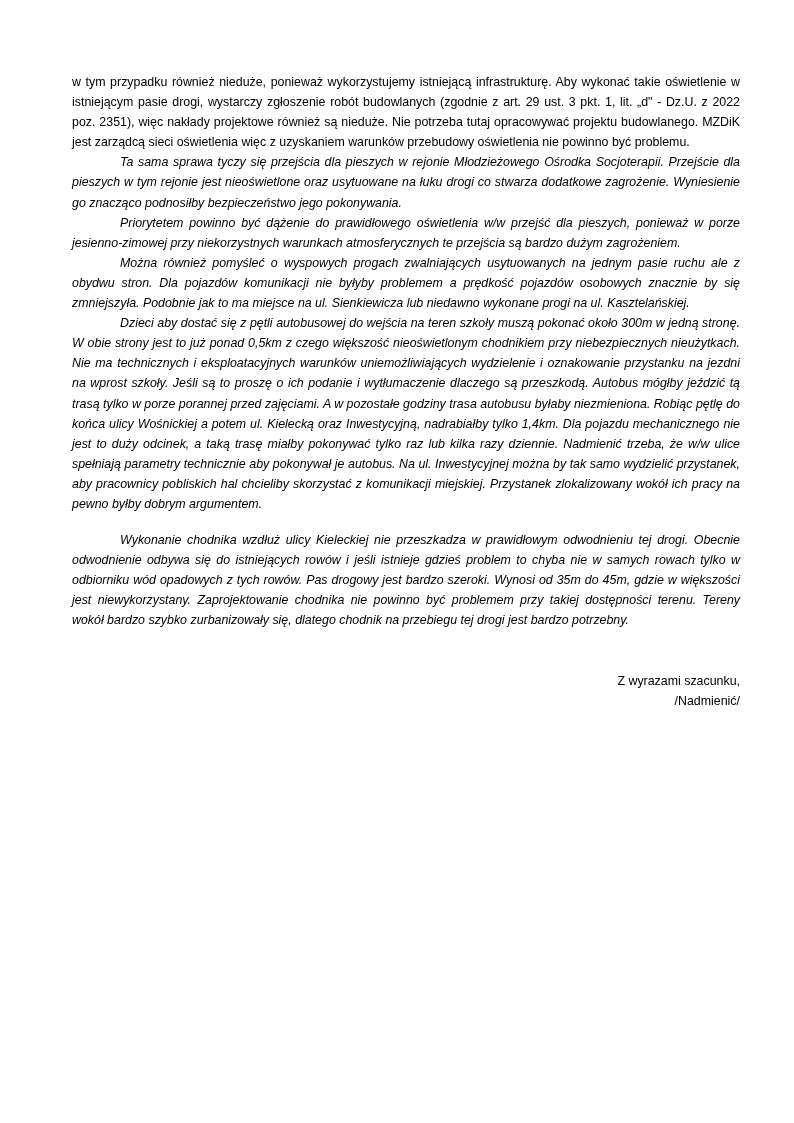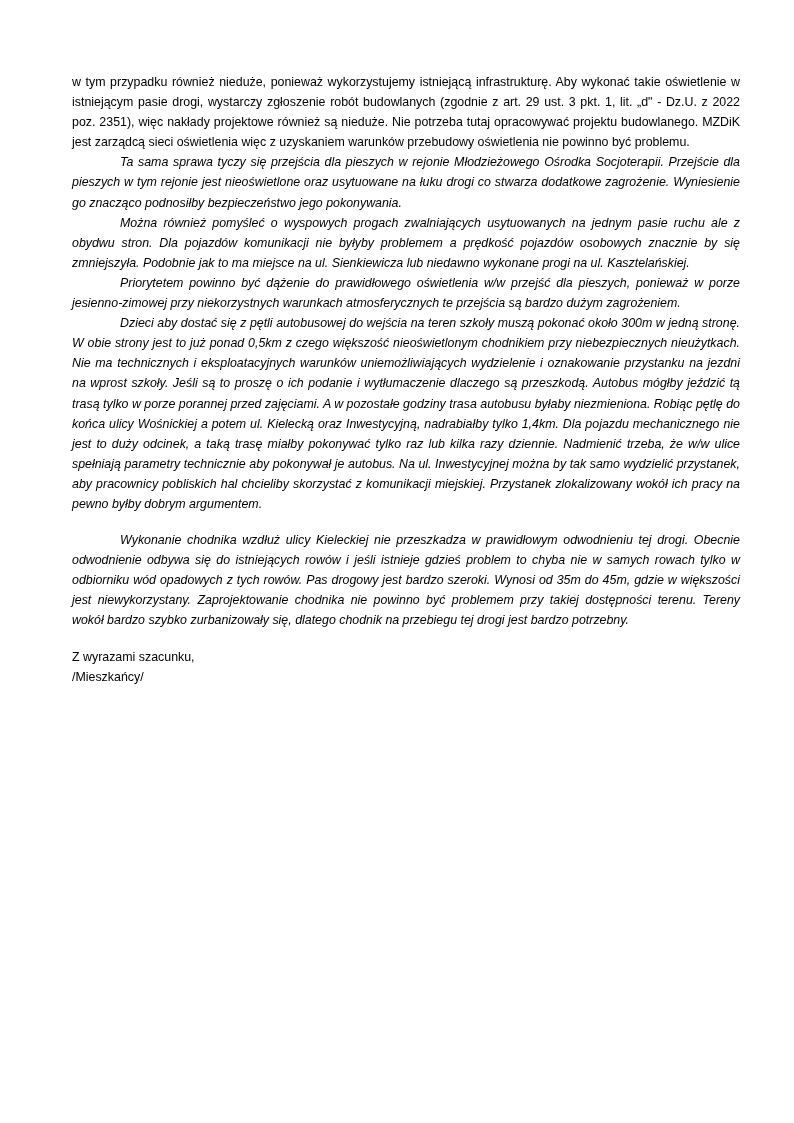--- a/index.html
+++ b/index.html
@@ -34,47 +34,48 @@
   }
   p.para.indent {
     text-indent: 48px;
     font-style: italic;
   }
   p.spacer {
     margin: 0;
     height: 16px;
   }
   .signature-block {
-    margin-top: 16px;
+    margin-top: 40px;
+    text-align: right;
     font-size: 12.4px;
     line-height: 1.62;
   }
   .signature-block div {
     margin: 0;
   }
 </style>
 </head>
 <body>
 
 <div class="page">
   <div class="doc-body">
 
     <p class="para">w tym przypadku również nieduże, ponieważ wykorzystujemy istniejącą infrastrukturę. Aby wykonać takie oświetlenie w istniejącym pasie drogi, wystarczy zgłoszenie robót budowlanych (zgodnie z art. 29 ust. 3 pkt. 1, lit. „d" - Dz.U. z 2022 poz. 2351), więc nakłady projektowe również są nieduże. Nie potrzeba tutaj opracowywać projektu budowlanego. MZDiK jest zarządcą sieci oświetlenia więc z uzyskaniem warunków przebudowy oświetlenia nie powinno być problemu.</p>
 
     <p class="para indent">Ta sama sprawa tyczy się przejścia dla pieszych w rejonie Młodzieżowego Ośrodka Socjoterapii. Przejście dla pieszych w tym rejonie jest nieoświetlone oraz usytuowane na łuku drogi co stwarza dodatkowe zagrożenie. Wyniesienie go znacząco podnosiłby bezpieczeństwo jego pokonywania.</p>
 
+    <p class="para indent">Priorytetem powinno być dążenie do prawidłowego oświetlenia w/w przejść dla pieszych, ponieważ w porze jesienno-zimowej przy niekorzystnych warunkach atmosferycznych te przejścia są bardzo dużym zagrożeniem.</p>
+
     <p class="para indent">Można również pomyśleć o wyspowych progach zwalniających usytuowanych na jednym pasie ruchu ale z obydwu stron. Dla pojazdów komunikacji nie byłyby problemem a prędkość pojazdów osobowych znacznie by się zmniejszyła. Podobnie jak to ma miejsce na ul. Sienkiewicza lub niedawno wykonane progi na ul. Kasztelańskiej.</p>
-
-    <p class="para indent">Priorytetem powinno być dążenie do prawidłowego oświetlenia w/w przejść dla pieszych, ponieważ w porze jesienno-zimowej przy niekorzystnych warunkach atmosferycznych te przejścia są bardzo dużym zagrożeniem.</p>
 
     <p class="para indent">Dzieci aby dostać się z pętli autobusowej do wejścia na teren szkoły muszą pokonać około 300m w jedną stronę. W obie strony jest to już ponad 0,5km z czego większość nieoświetlonym chodnikiem przy niebezpiecznych nieużytkach. Nie ma technicznych i eksploatacyjnych warunków uniemożliwiających wydzielenie i oznakowanie przystanku na jezdni na wprost szkoły. Jeśli są to proszę o ich podanie i wytłumaczenie dlaczego są przeszkodą. Autobus mógłby jeździć tą trasą tylko w porze porannej przed zajęciami. A w pozostałe godziny trasa autobusu byłaby niezmieniona. Robiąc pętlę do końca ulicy Wośnickiej a potem ul. Kielecką oraz Inwestycyjną, nadrabiałby tylko 1,4km. Dla pojazdu mechanicznego nie jest to duży odcinek, a taką trasę miałby pokonywać tylko raz lub kilka razy dziennie. Nadmienić trzeba, że w/w ulice spełniają parametry technicznie aby pokonywał je autobus. Na ul. Inwestycyjnej można by tak samo wydzielić przystanek, aby pracownicy pobliskich hal chcieliby skorzystać z komunikacji miejskiej. Przystanek zlokalizowany wokół ich pracy na pewno byłby dobrym argumentem.</p>
 
     <p class="spacer"></p>
 
     <p class="para indent">Wykonanie chodnika wzdłuż ulicy Kieleckiej nie przeszkadza w prawidłowym odwodnieniu tej drogi. Obecnie odwodnienie odbywa się do istniejących rowów i jeśli istnieje gdzieś problem to chyba nie w samych rowach tylko w odbiorniku wód opadowych z tych rowów. Pas drogowy jest bardzo szeroki. Wynosi od 35m do 45m, gdzie w większości jest niewykorzystany. Zaprojektowanie chodnika nie powinno być problemem przy takiej dostępności terenu. Tereny wokół bardzo szybko zurbanizowały się, dlatego chodnik na przebiegu tej drogi jest bardzo potrzebny.</p>
 
   </div>
 
   <div class="signature-block">
     <div>Z wyrazami szacunku,</div>
-    <div>/Mieszkańcy/</div>
+    <div>/Nadmienić/</div>
   </div>
 </div>
 
 </body></html>

